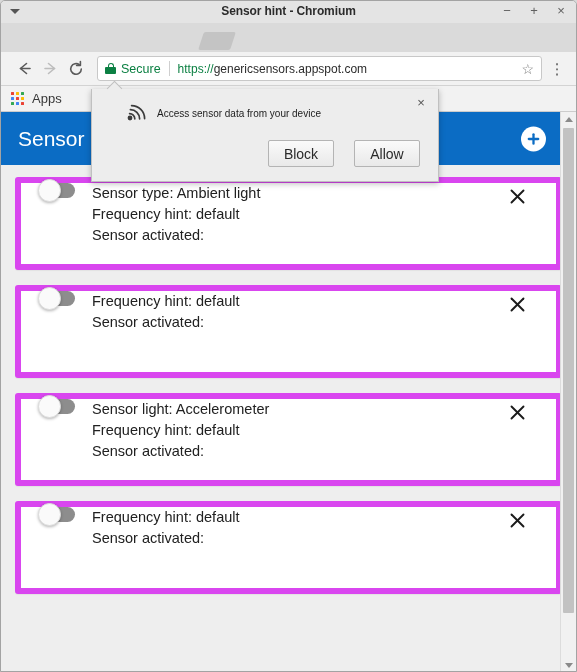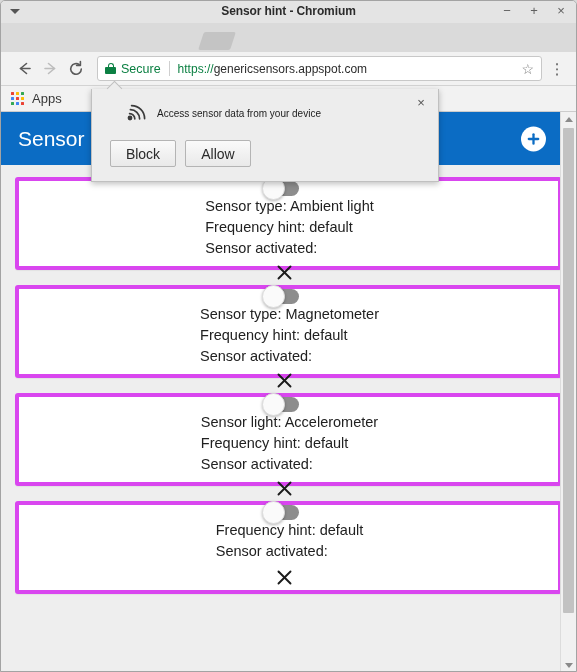--- a/index.html
+++ b/index.html
@@ -260,29 +260,27 @@
     align-items: center;
     justify-content: center;
   }
   .fab svg { display: block; }
 
   .cards {
     padding: 12px 14px 0 14px;
   }
   .card {
     background: #fff;
-    border: 4px solid #d946ef;
+    border: 6px solid #d946ef;
     border-radius: 3px;
     height: 93px;
     margin-bottom: 15px;
     display: flex;
-    align-items: center;
     padding: 0 16px 0 18px;
     box-shadow: 0 1px 1px rgba(0,0,0,0.05);
-    flex-direction: column;
   }
   .toggle {
     width: 36px; height: 15px;
     background: #8d8d8d;
     border-radius: 8px;
     position: relative;
     flex: 0 0 auto;
     margin-right: 17px;
   }
   .toggle .knob {
@@ -383,22 +381,22 @@
     flex: 0 0 auto;
     margin-right: 11px;
     position: relative;
   }
   .perm-text {
     font-size: 10px;
     color: #1c1c1c;
   }
   .perm-buttons {
     display: flex;
-    justify-content: flex-start;
-    gap: 9px;
+    justify-content: flex-end;
+    gap: 20px;
   }
   .btn {
     min-width: 66px;
     height: 27px;
     padding: 0 13px;
     background: linear-gradient(#fafafa, #e9e9e9);
     border: 1px solid #b4b4b4;
     border-radius: 2px;
     font-family: "Liberation Sans", sans-serif;
     font-size: 14px;
@@ -529,21 +527,20 @@
             <line x1="15.5" y1="3.5" x2="3.5" y2="15.5" stroke="#1b1b1b" stroke-width="1.9" stroke-linecap="round"></line>
           </svg>
         </div>
       </div>
 
       <div class="card">
         <div class="toggle">
             <div class="knob"></div>
           </div>
         <div class="card-text">
-          <div>Sensor type: Magnetometer</div>
           <div>Frequency hint: default</div>
           <div>Sensor activated:</div>
         </div>
         <div class="card-close">
           <svg width="19" height="19" viewBox="0 0 19 19">
             <line x1="3.5" y1="3.5" x2="15.5" y2="15.5" stroke="#1b1b1b" stroke-width="1.9" stroke-linecap="round"></line>
             <line x1="15.5" y1="3.5" x2="3.5" y2="15.5" stroke="#1b1b1b" stroke-width="1.9" stroke-linecap="round"></line>
           </svg>
         </div>
       </div>

